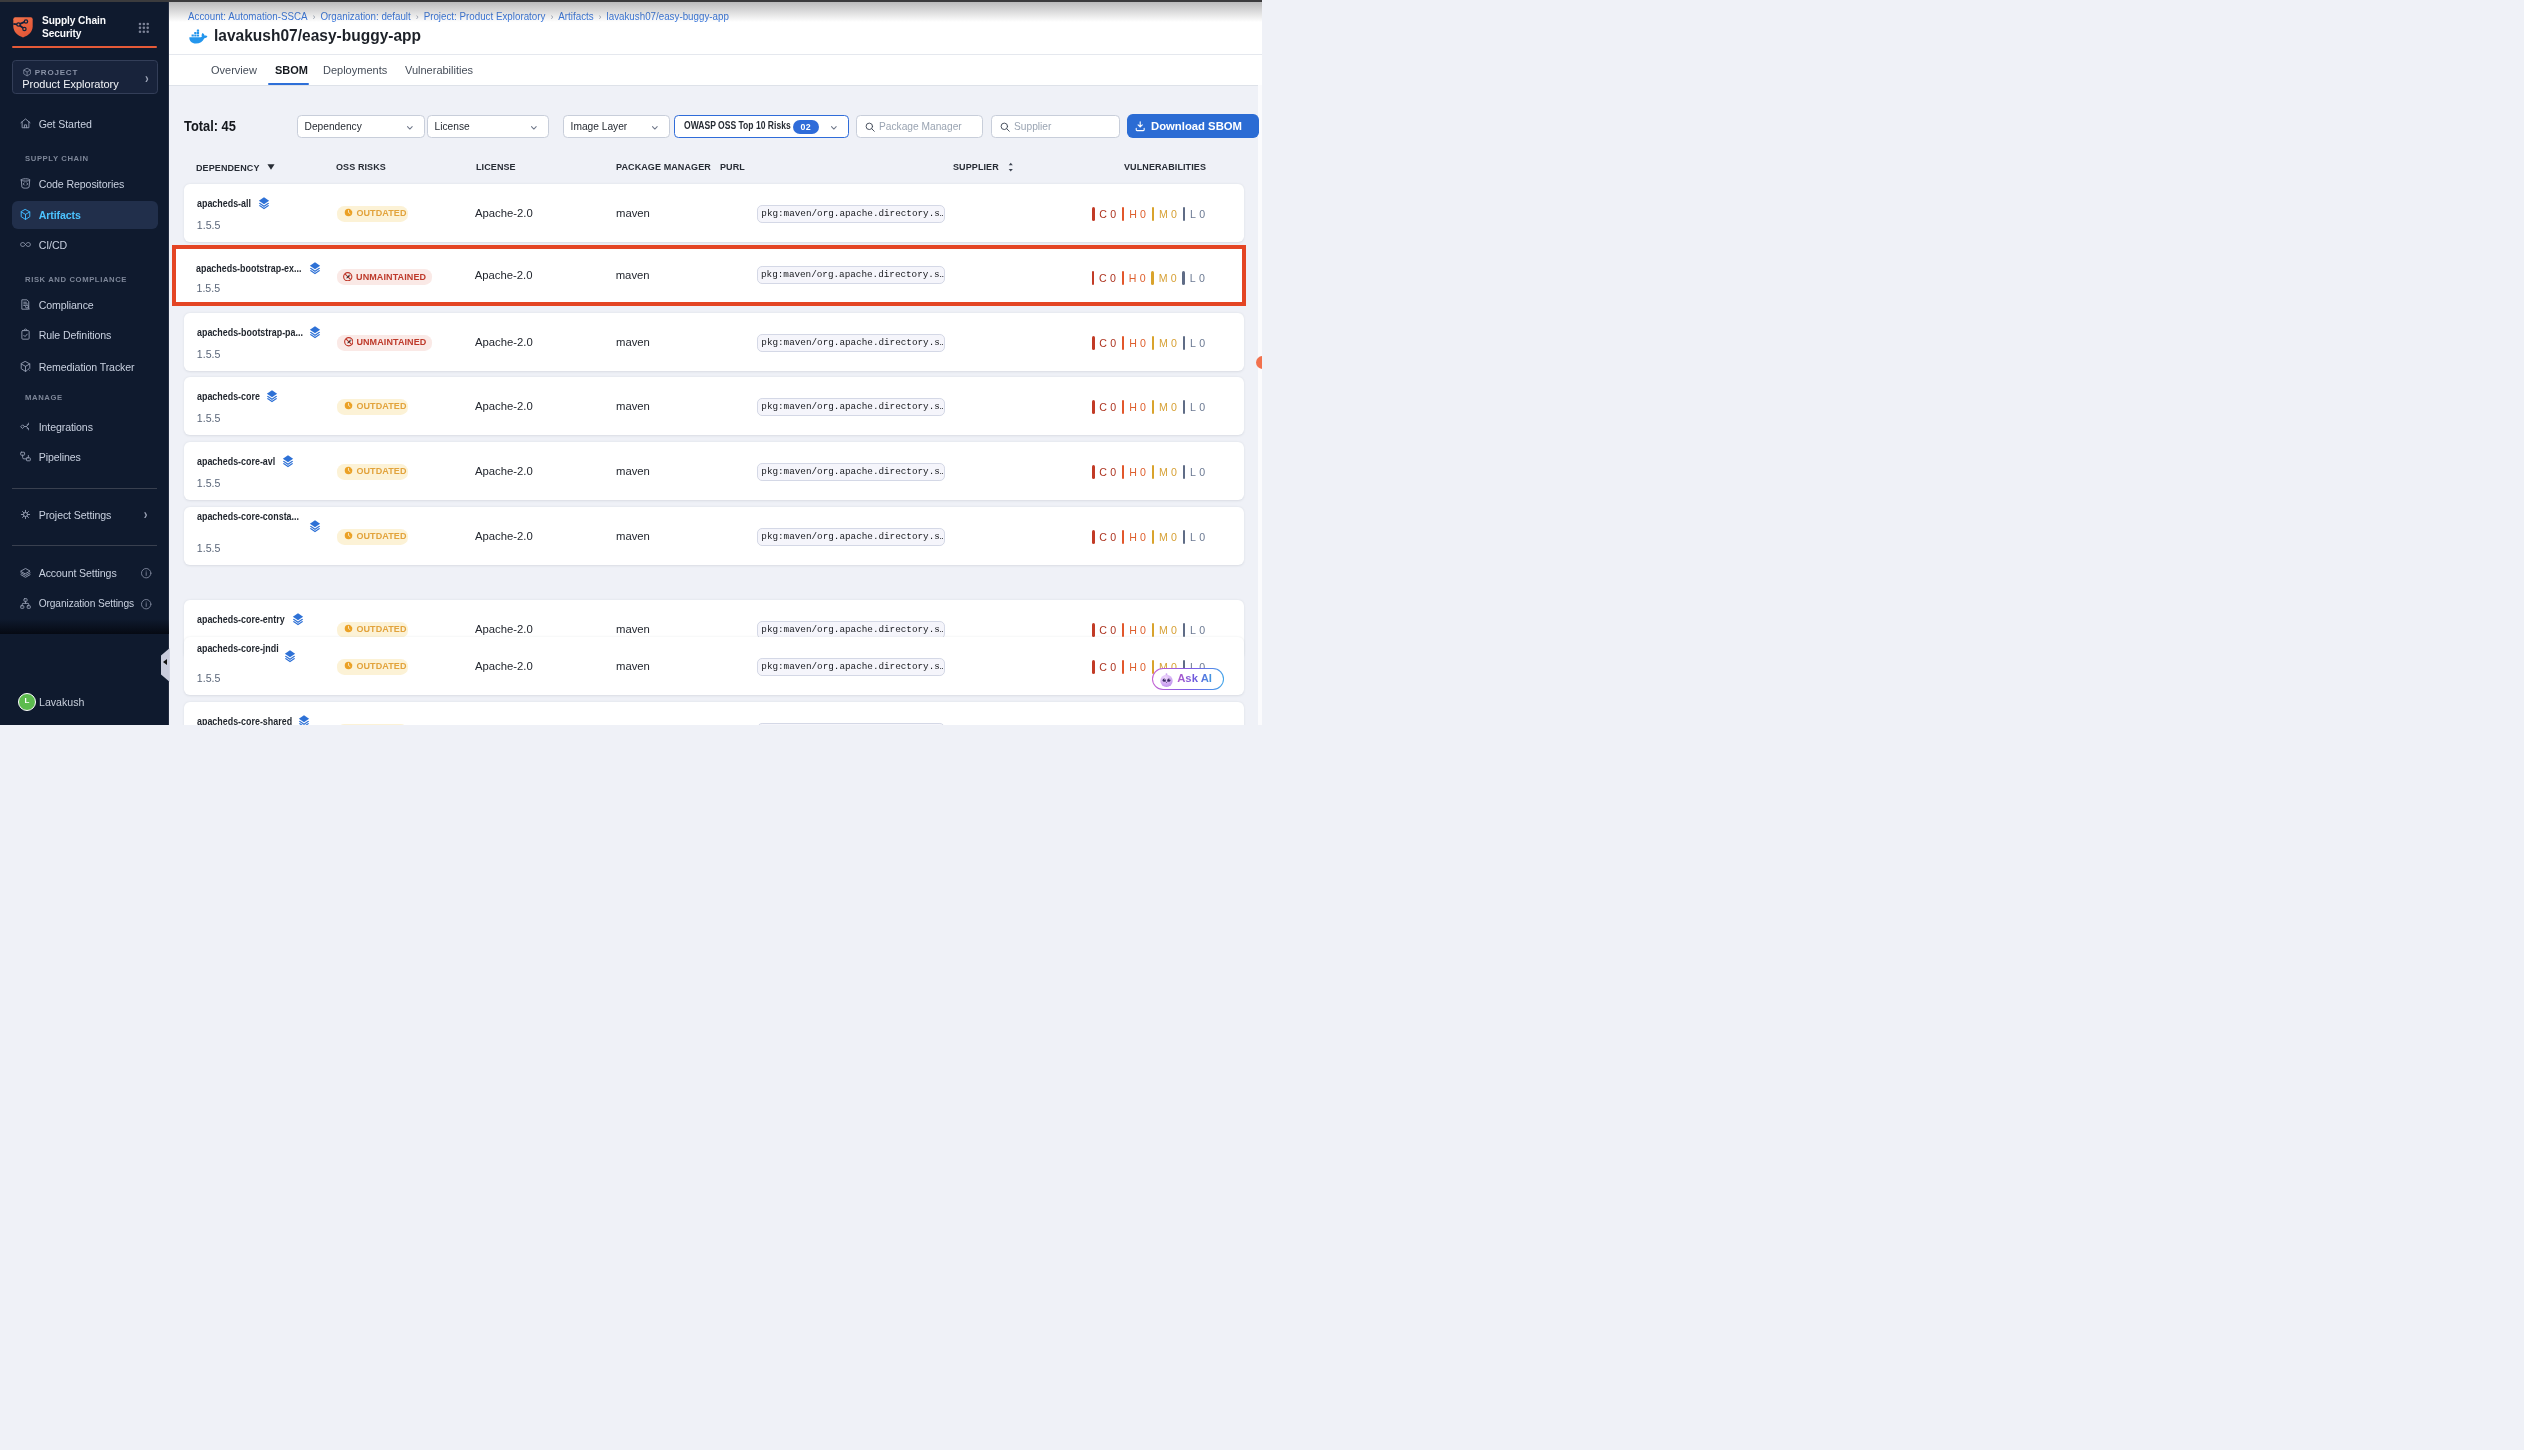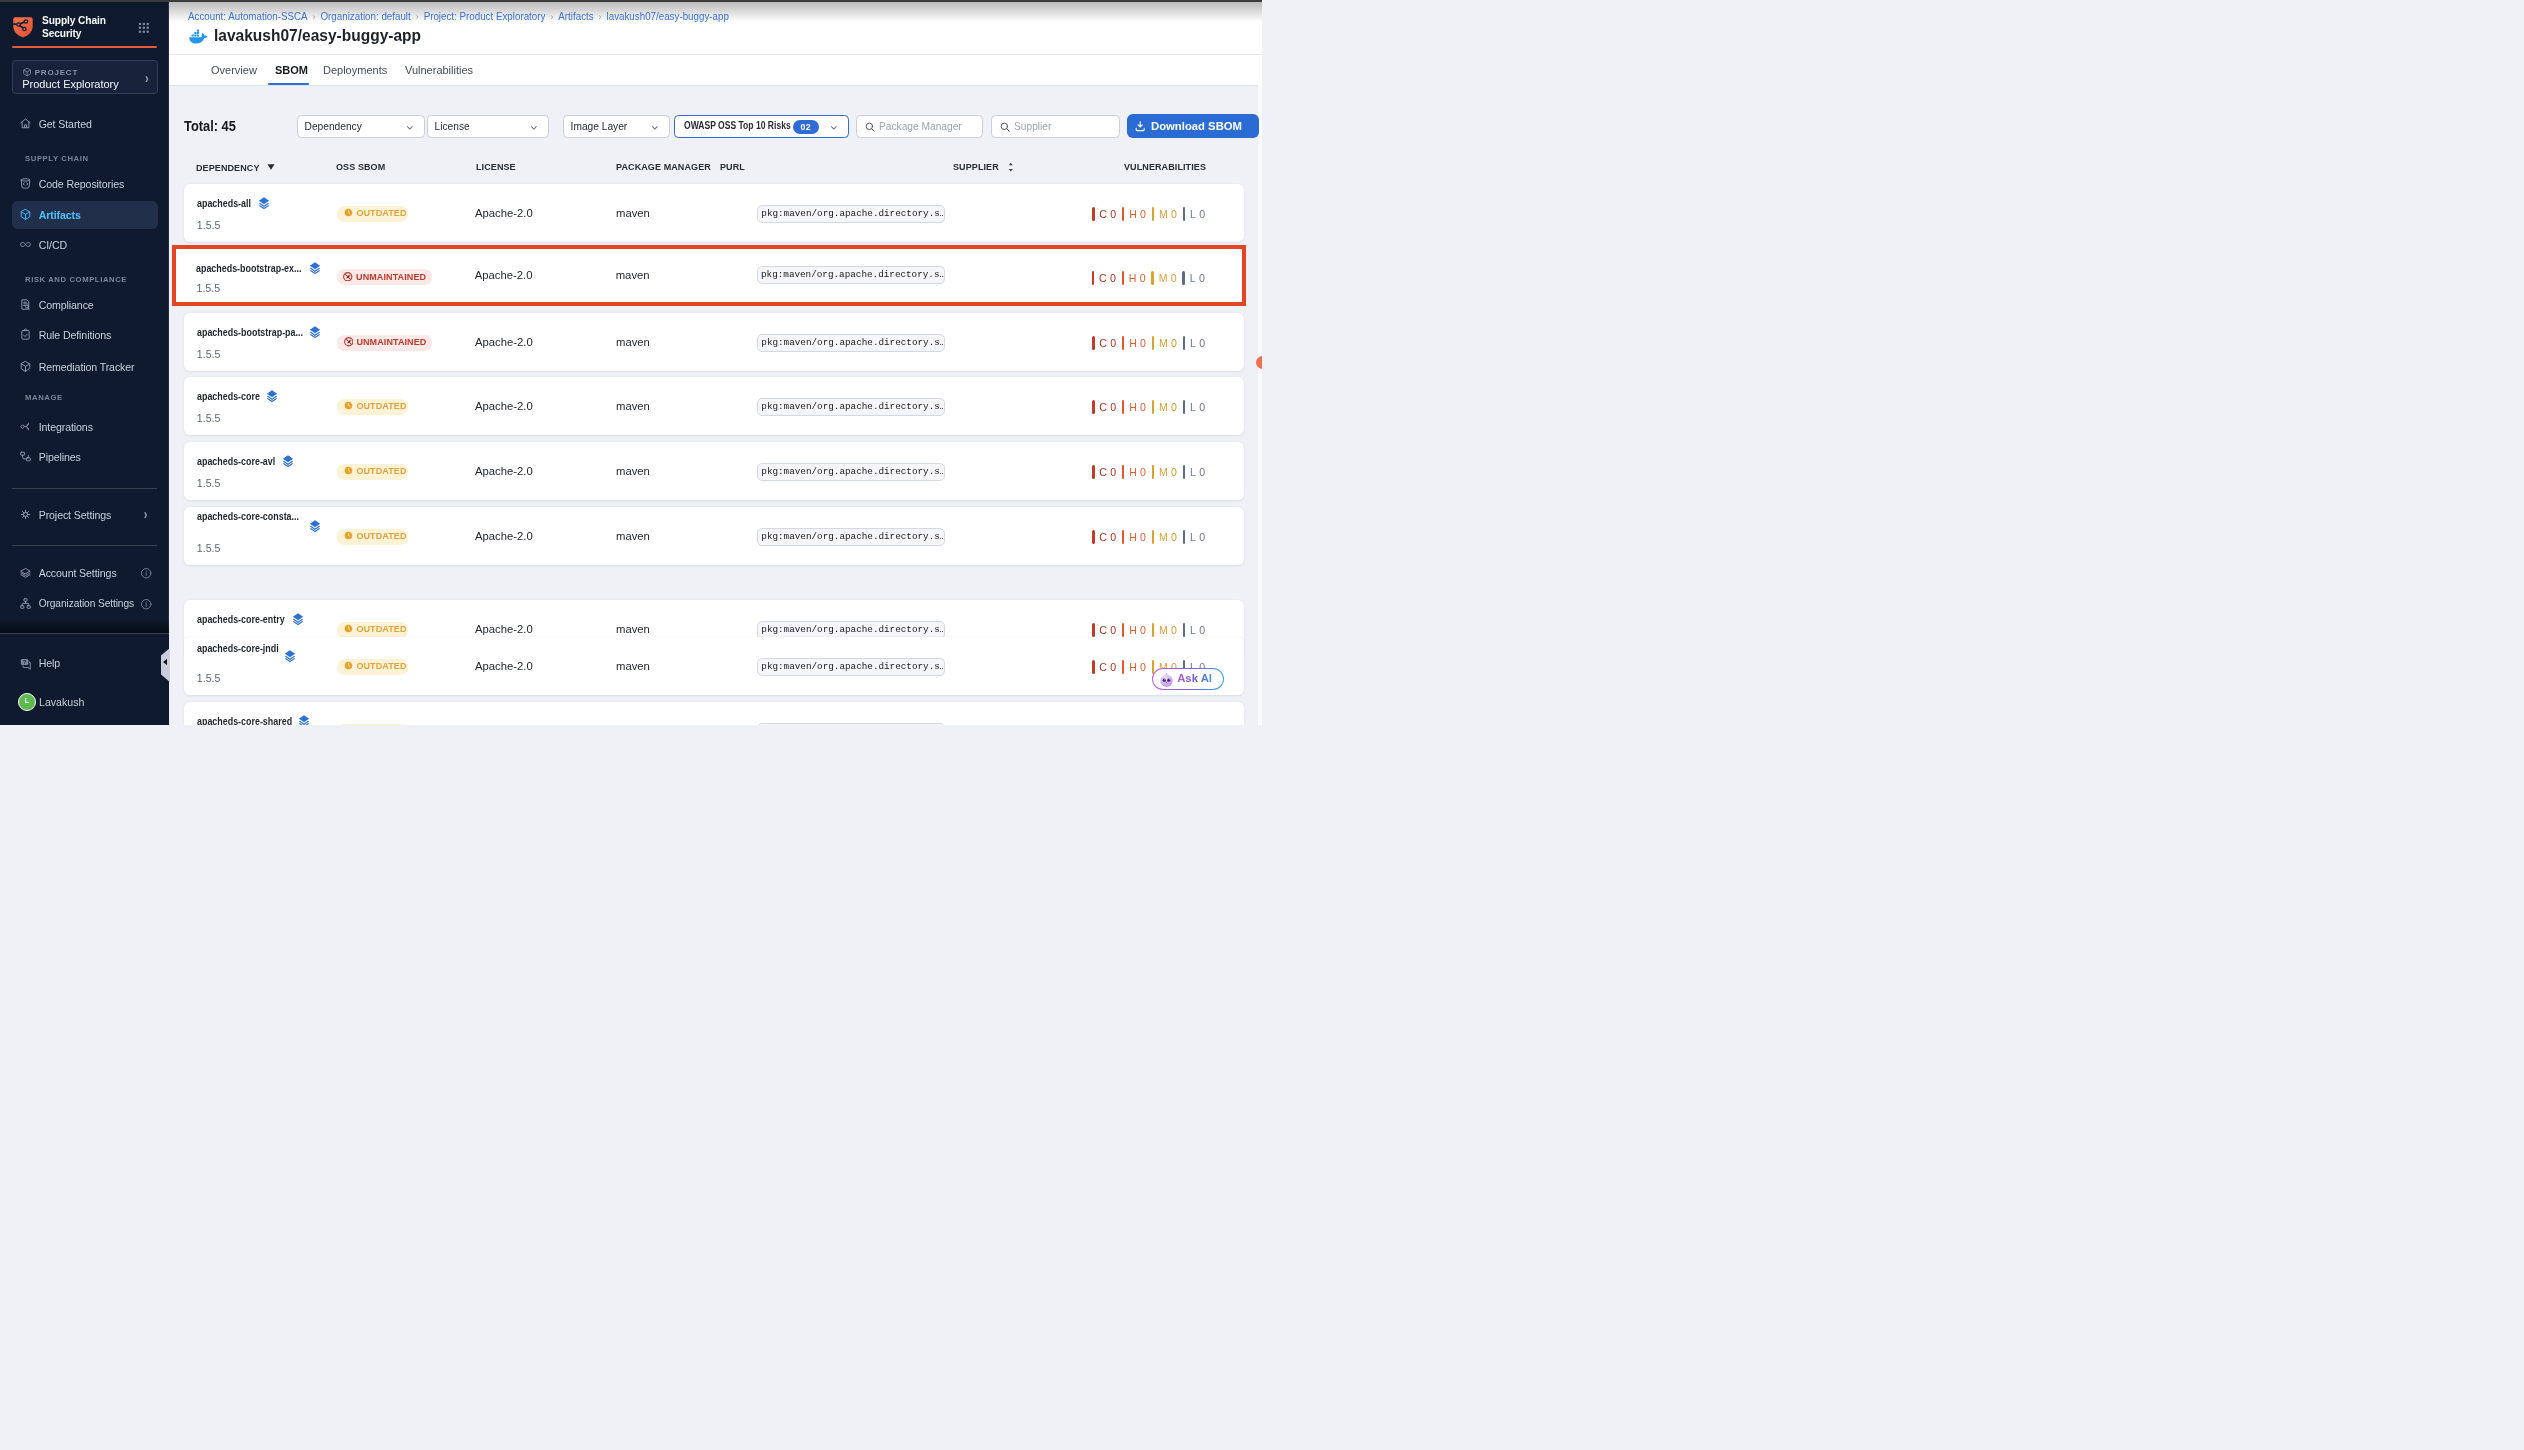--- a/index.html
+++ b/index.html
@@ -162,21 +162,21 @@
       <span class="dlic"><svg width="12.4" height="12.4" viewBox="0 0 20 20" fill="none" stroke="#fff" stroke-width="1.8" stroke-linecap="round" stroke-linejoin="round">
           <path d="M10 3v8.2M10 11.2L6.6 7.8M10 11.2l3.4-3.4"></path>
           <path d="M3.6 13.6v2.2a1.3 1.3 0 001.3 1.3h10.2a1.3 1.3 0 001.3-1.3v-2.2"></path>
         </svg></span>
       <span class="dlt">Download SBOM</span>
     </div>
 
 <div class="th" style="left:196px">DEPENDENCY <span style="display:inline-block;vertical-align:0.7px;margin-left:5.1px"><svg width="8" height="5.8" viewBox="0 0 12 9" fill="#272C35">
           <path d="M6 9L11.5 .5H.5z"></path>
         </svg></span></div>
-<div class="th" style="left:336px">OSS SBOM</div>
+<div class="th" style="left:336px">OSS RISKS</div>
 <div class="th" style="left:476px">LICENSE</div>
 <div class="th" style="left:616px">PACKAGE MANAGER</div>
 <div class="th" style="left:720px">PURL</div>
 <div class="th" style="left:953px">SUPPLIER <span style="display:inline-block;vertical-align:-1.8px;margin-left:4.4px"><svg width="9.5" height="10.2" viewBox="0 0 14 16" fill="#3E4552">
           <path d="M7 1l3.2 4.2H3.8z"></path>
           <path d="M7 15l3.2-4.2H3.8z"></path>
         </svg></span></div>
 <div class="th" style="left:1124px">VULNERABILITIES</div>
 
 <div class="card" style="top:184px">
@@ -541,30 +541,20 @@
           <path d="M10 6.6v3.2M5 13.4V11a1.2 1.2 0 011.2-1.2h7.6A1.2 1.2 0 0115 11v2.4"></path>
         </svg>
         <span class="nlabel" style="font-size:10.2px;letter-spacing:-0.1px">Organization Settings</span>
         <span class="ninfo"><svg width="12.4" height="12.4" viewBox="0 0 20 20" fill="none" stroke="#828BA0" stroke-width="1.4" stroke-linecap="round">
             <circle cx="10" cy="10" r="7.6"></circle>
             <path d="M10 9v4.6"></path>
             <circle cx="10" cy="6.4" r="0.9" fill="#828BA0" stroke="none"></circle>
           </svg></span>
       </div>
   <div id="dockshadow"></div>
-  <div id="dock">
-    <div class="nav-item" style="top:15.3px">
-          <svg class="nicon" width="14" height="14" viewBox="0 0 20 20" fill="none" style="font-size:14.5px">
-            <rect x="2.6" y="3" width="10.8" height="8.6" rx="1.8" fill="#7A8296"></rect>
-            <text x="8" y="10" font-size="8" font-weight="bold" fill="#101B30" text-anchor="middle" font-family="Liberation Sans">?</text>
-            <path d="M5.8 12v1.4a1.7 1.7 0 001.7 1.7h5.6l3 2.2V9a1.7 1.7 0 00-1.5-1.7" stroke="#7A8296" stroke-width="1.5" stroke-linecap="round" stroke-linejoin="round"></path>
-          </svg>
-          <span class="nlabel">Help</span>
-        </div>
-  </div>
   <div id="avatar">L</div>
   <div id="uname">Lavakush</div>
   <div id="handle"></div>
 </aside>
 
 <div id="odot"></div>
 <div id="askai">
       <div class="inner">
         <span class="bot"><svg width="17" height="17" viewBox="0 0 24 24">
             <defs>

